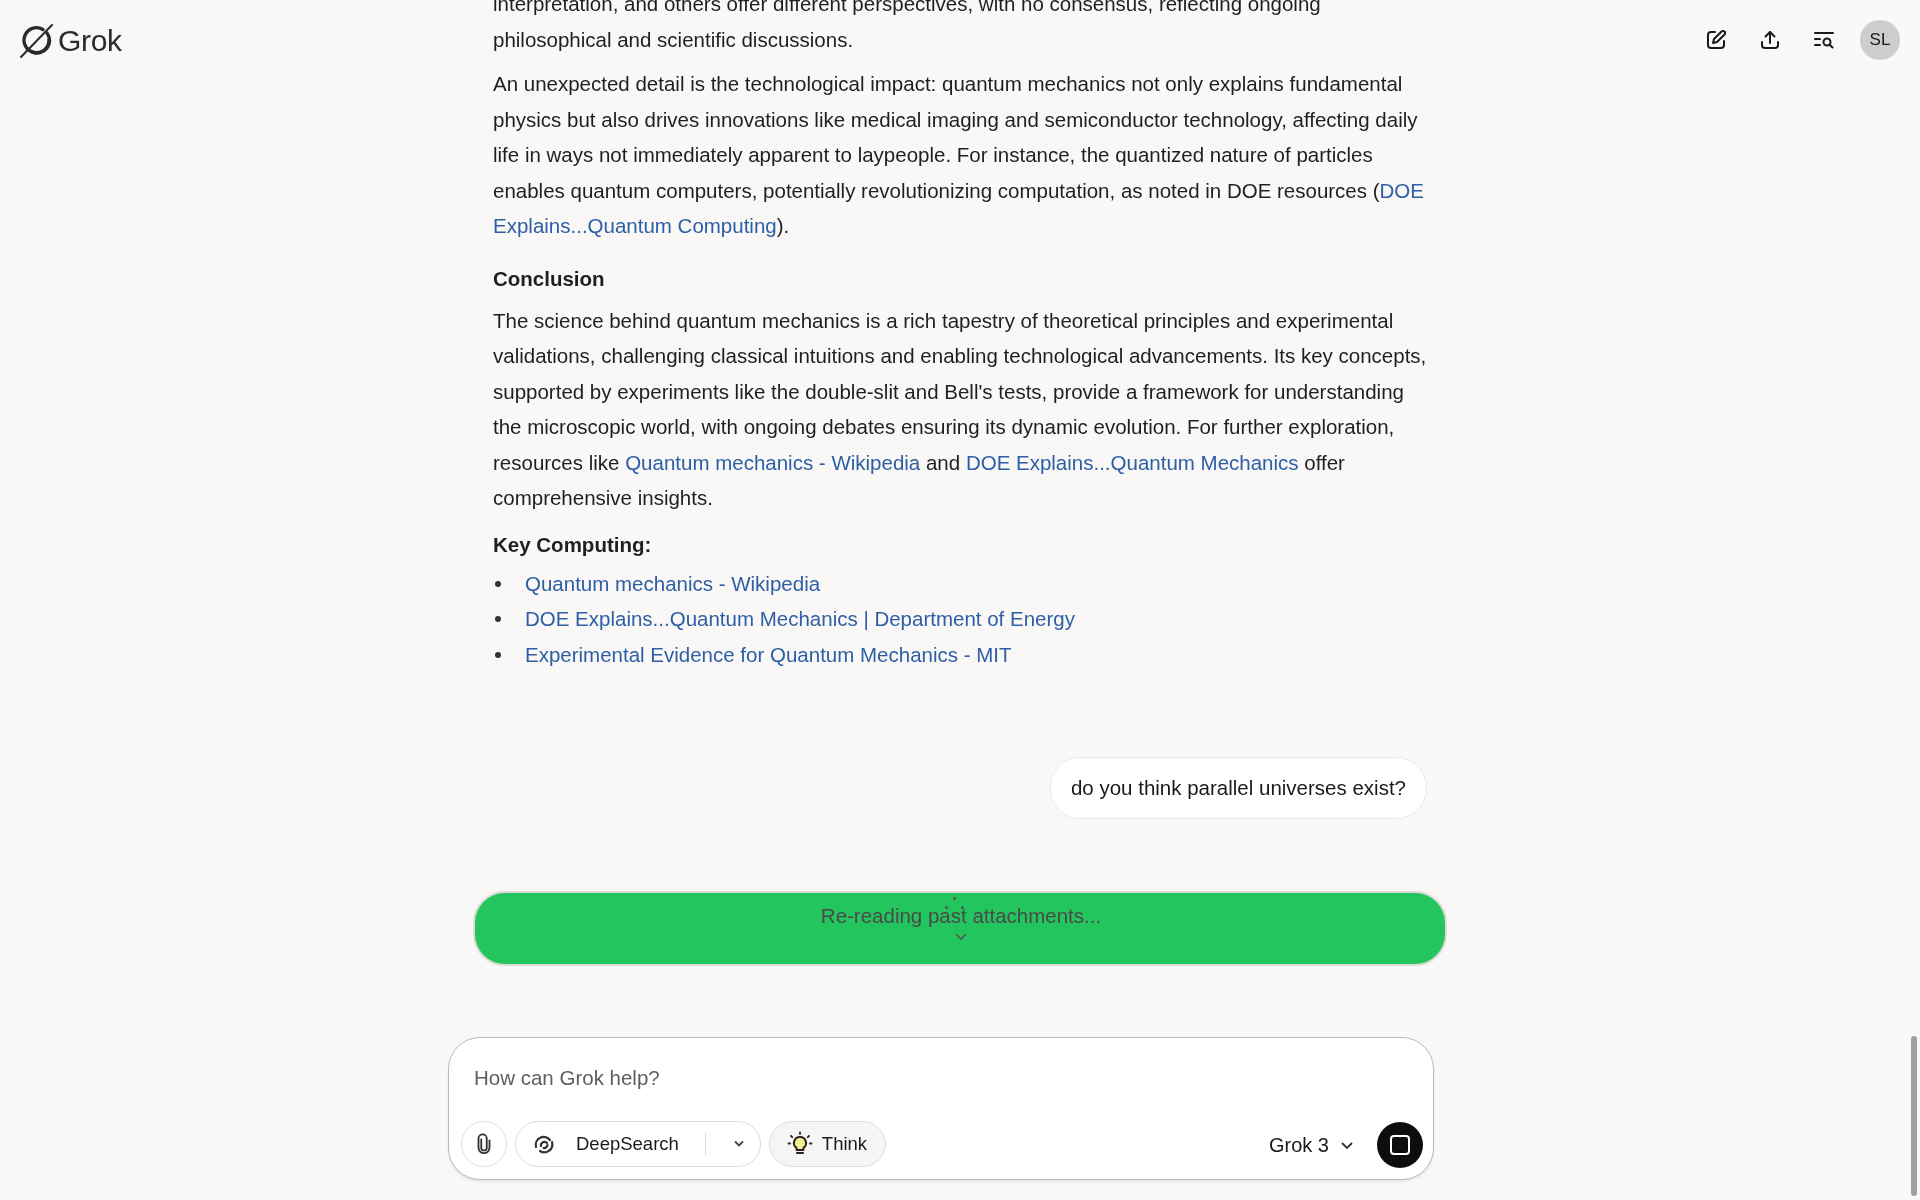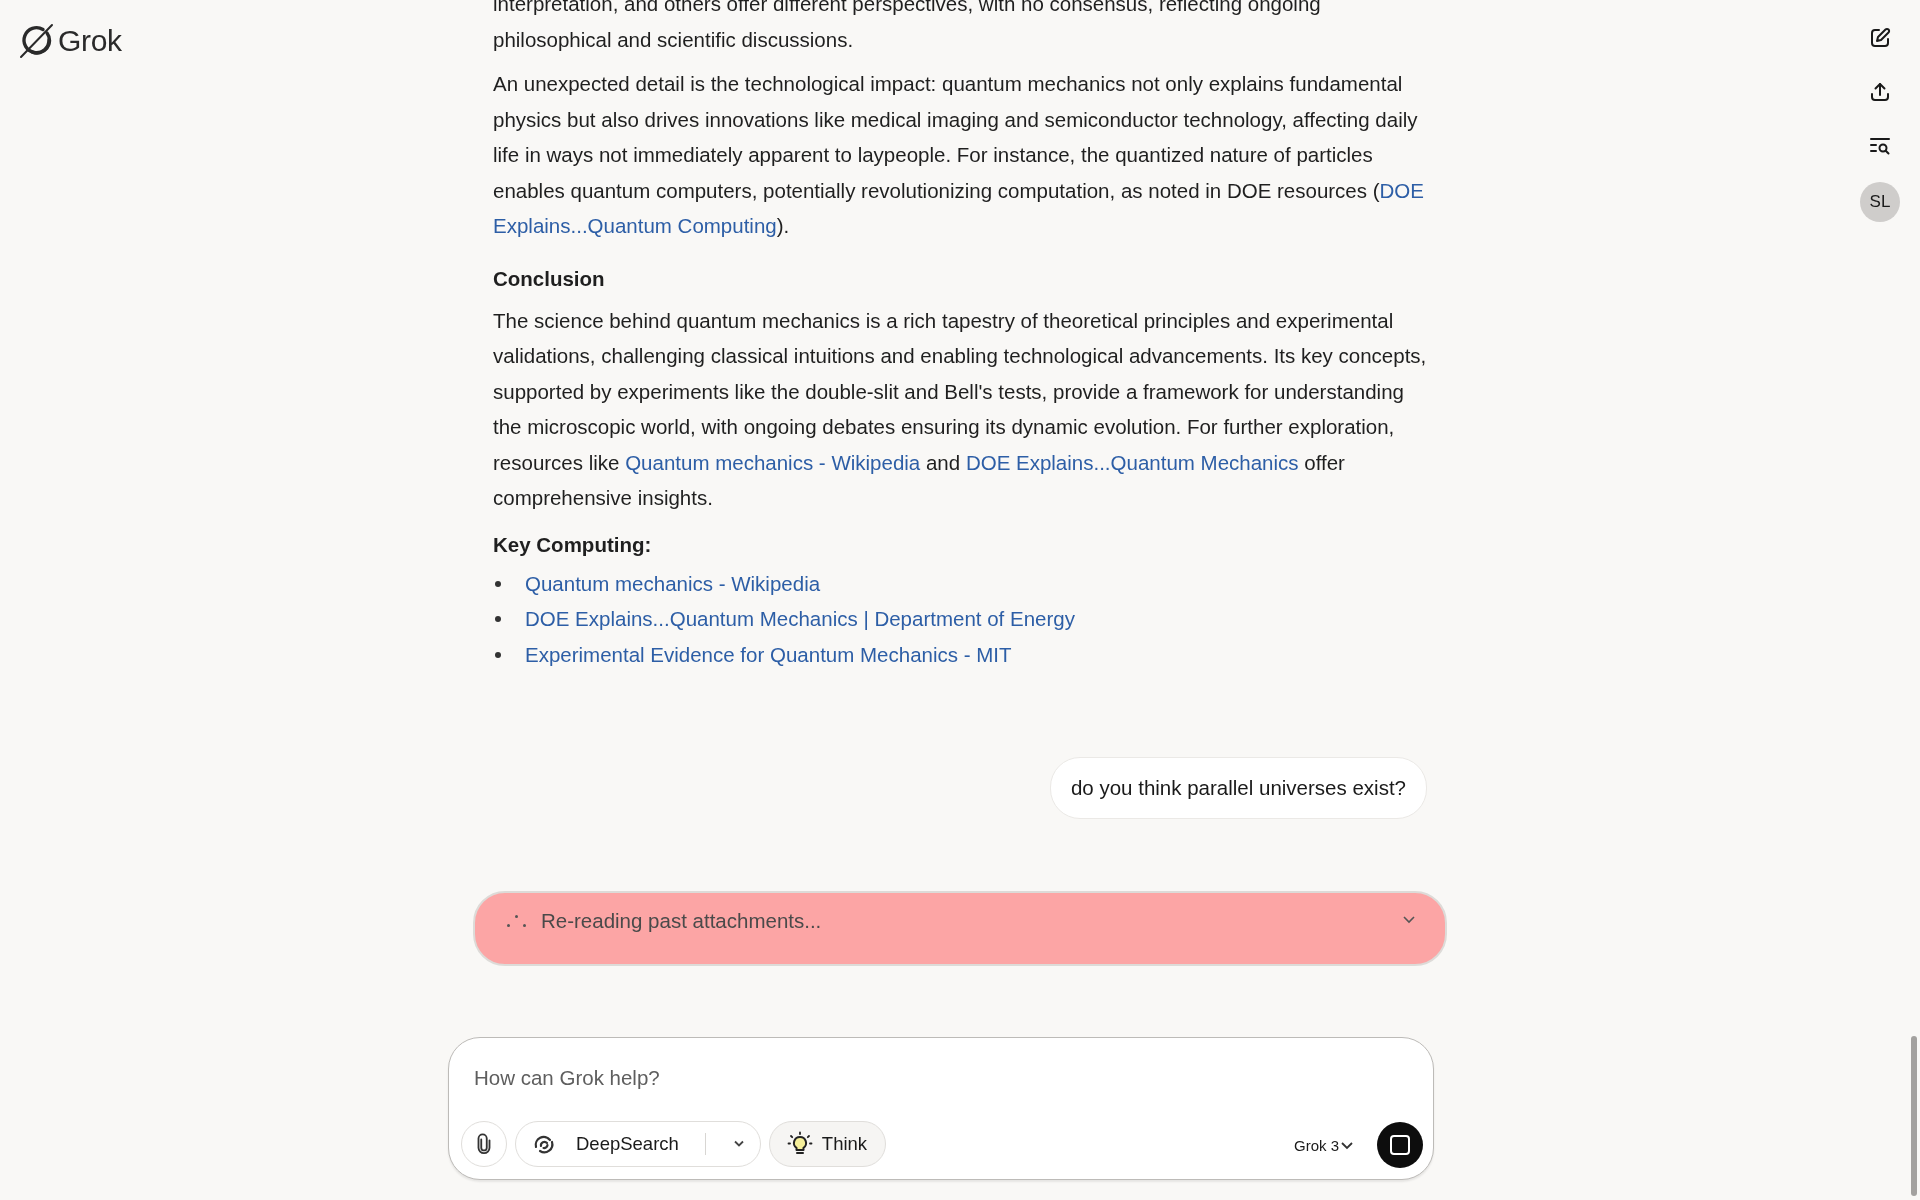--- a/index.html
+++ b/index.html
@@ -14,21 +14,21 @@
   
   .logo {
     position: absolute; left: 16px; top: 20px;
     display: flex; align-items: center; 
   }
   .logo svg { width: 42px; height: 42px; }
   .logo-text { font-size: 30px; font-weight: 500; color: #2a2a2a; letter-spacing: -0.3px; }
 
   .header-actions {
     position: absolute; right: 20px; top: 20px;
-    display: flex; align-items: center; gap: 18px; flex-direction: column;
+    display: flex; align-items: center; gap: 18px;
   }
   .icon-btn {
     width: 36px; height: 36px; display: flex; align-items: center; justify-content: center;
     cursor: pointer; border-radius: 8px;
   }
   .icon-btn svg { width: 24px; height: 24px; stroke: #1a1a1a; fill: none; stroke-width: 2; stroke-linecap: round; stroke-linejoin: round; }
   .avatar {
     width: 40px; height: 40px; border-radius: 50%;
     background: #cfcdcb; color: #1a1a1a;
     display: flex; align-items: center; justify-content: center;
@@ -55,23 +55,24 @@
     position: absolute; right: 493px; top: 757px;
     background: #ffffff; border: 1px solid #ebe9e6; border-radius: 30px;
     padding: 0 20px; height: 62px; display: flex; align-items: center;
     font-size: 20.5px; color: #1a1a1a;
   }
 
   
   .thinking {
     position: absolute; left: 473px; top: 891px; width: 974px; height: 75px;
     border: 2px solid #dddbd8; border-radius: 32px;
-    background: #fca5a5;
+    background: #22c55e;
     display: flex; align-items: center; padding: 0 28px 16px 30px;
     cursor: pointer;
+    flex-direction: column;
   }
   .thinking .dots { width: 22px; height: 20px; position: relative; margin-right: 14px; }
   .thinking .dots span { position: absolute; width: 3px; height: 3px; border-radius: 50%; background: #555; }
   .thinking-label { font-size: 20.5px; color: #4a4a4a; flex: 1; }
   .thinking .chev svg { width: 16px; height: 16px; stroke: #555; fill: none; stroke-width: 1.6; }
 
   
   .composer {
     position: absolute; left: 448px; top: 1037px; width: 986px; height: 143px;
     background: #ffffff; border: 1.5px solid #bdbbb8; border-radius: 32px;
@@ -99,21 +100,21 @@
   .deepsearch svg.ds { width: 24px; height: 24px; stroke: #333; fill: none; stroke-width: 2.2; stroke-linecap: round; }
   .ds-divider { width: 1px; height: 22px; background: #d8d6d3; margin: 0 6px 0 6px; }
   .ds-chevron svg { width: 14px; height: 14px; stroke: #444; fill: none; stroke-width: 1.8; }
   .think { padding: 0 18px 0 16px; gap: 8px; background: #f6f5f3; }
   .think svg { width: 28px; height: 28px; }
 
   .composer-right {
     position: absolute; right: 10px; bottom: 11px;
     display: flex; align-items: center; gap: 22px;
   }
-  .model-select { display: flex; align-items: center; font-size: 15px; color: #1a1a1a; cursor: pointer; }
+  .model-select { display: flex; align-items: center; gap: 10px; font-size: 20px; color: #1a1a1a; cursor: pointer; }
   .model-select svg { width: 16px; height: 16px; stroke: #333; fill: none; stroke-width: 1.8; }
   .stop-btn {
     width: 46px; height: 46px; border-radius: 50%; background: #0d0d0d;
     display: flex; align-items: center; justify-content: center; cursor: pointer;
   }
   .stop-btn span { width: 20px; height: 20px; border: 2.5px solid #fff; border-radius: 4px; display: block; }
 
   
   .scrollbar-track { position: absolute; right: 0; top: 0; width: 14px; height: 1200px; }
   .scrollbar-thumb {

